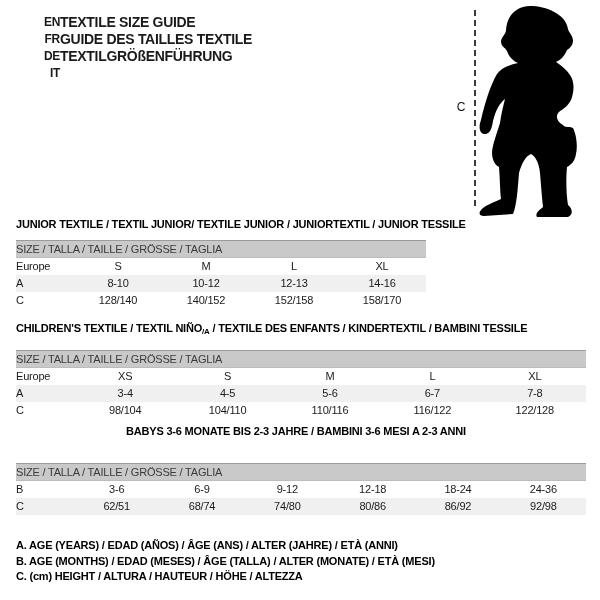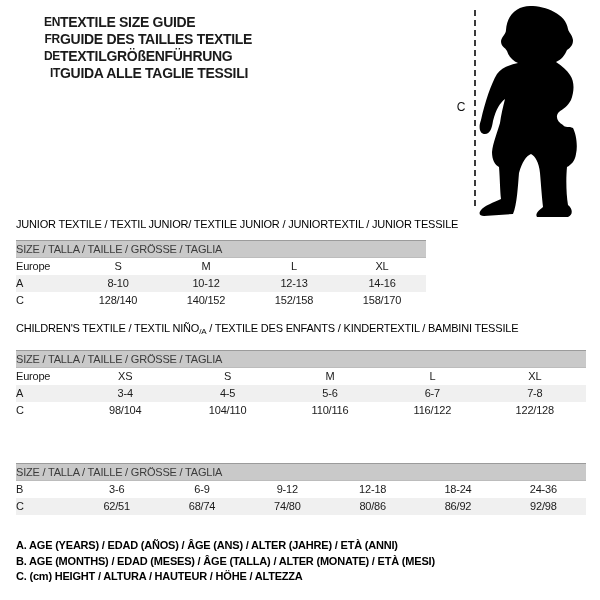--- a/index.html
+++ b/index.html
@@ -25,21 +25,21 @@
   }
   .measure-label {
     position: absolute; left: 4px; top: 100px; width: 14px;
     font-size: 12px; text-align: center; color: #111;
   }
   .baby-svg { position: absolute; left: 28px; top: 4px; }
 
   
   .sec-title {
     position: absolute; left: 16px;
-    font-size: 11px; font-weight: normal; letter-spacing: -0.2px; color: #000;
+    font-size: 11px; font-weight: bold; letter-spacing: -0.2px; color: #000;
     line-height: 15.5px;
     text-align: center;
   }
   .sec-title sub { font-size: 8px; vertical-align: -2px; }
 
   table.sizes {
     position: absolute; left: 16px;
     border-collapse: collapse; table-layout: fixed;
     font-size: 11px; letter-spacing: -0.2px;
   }
@@ -79,21 +79,20 @@
   <div class="lang-row">
     <span class="lang-code">FR</span>
     <span class="lang-label">GUIDE DES TAILLES TEXTILE</span>
   </div>
   <div class="lang-row">
     <span class="lang-code">DE</span>
     <span class="lang-label">TEXTILGRÖßENFÜHRUNG</span>
   </div>
   <div class="lang-row">
     <span class="lang-code">IT</span>
-    <span class="lang-label">GUIDA ALLE TAGLIE TESSILI</span>
   </div>
 </div>
 
 <div class="figure">
   <div class="measure-line"></div>
   <div class="measure-label">C</div>
   <svg class="baby-svg" width="126" height="214" viewBox="0 0 126 214" aria-hidden="true">
     <path fill="#000000" d="
       M52,2
       C40,2 29,10 28,26
@@ -209,20 +208,21 @@
     <td class="val">98/104</td>
     <td class="val">104/110</td>
     <td class="val">110/116</td>
     <td class="val">116/122</td>
     <td class="val">122/128</td>
   </tr>
 </tbody>
   </table>
 
 <div class="sec-title" id="title-babies">
+  <div>BABYS 3-6 MONATE BIS 2-3 JAHRE / BAMBINI 3-6 MESI A 2-3 ANNI</div>
 </div>
 
 <table class="sizes" id="table-babies">
   <colgroup>
       <col style="width:58px">
       <col>
       <col>
       <col>
       <col>
       <col>

